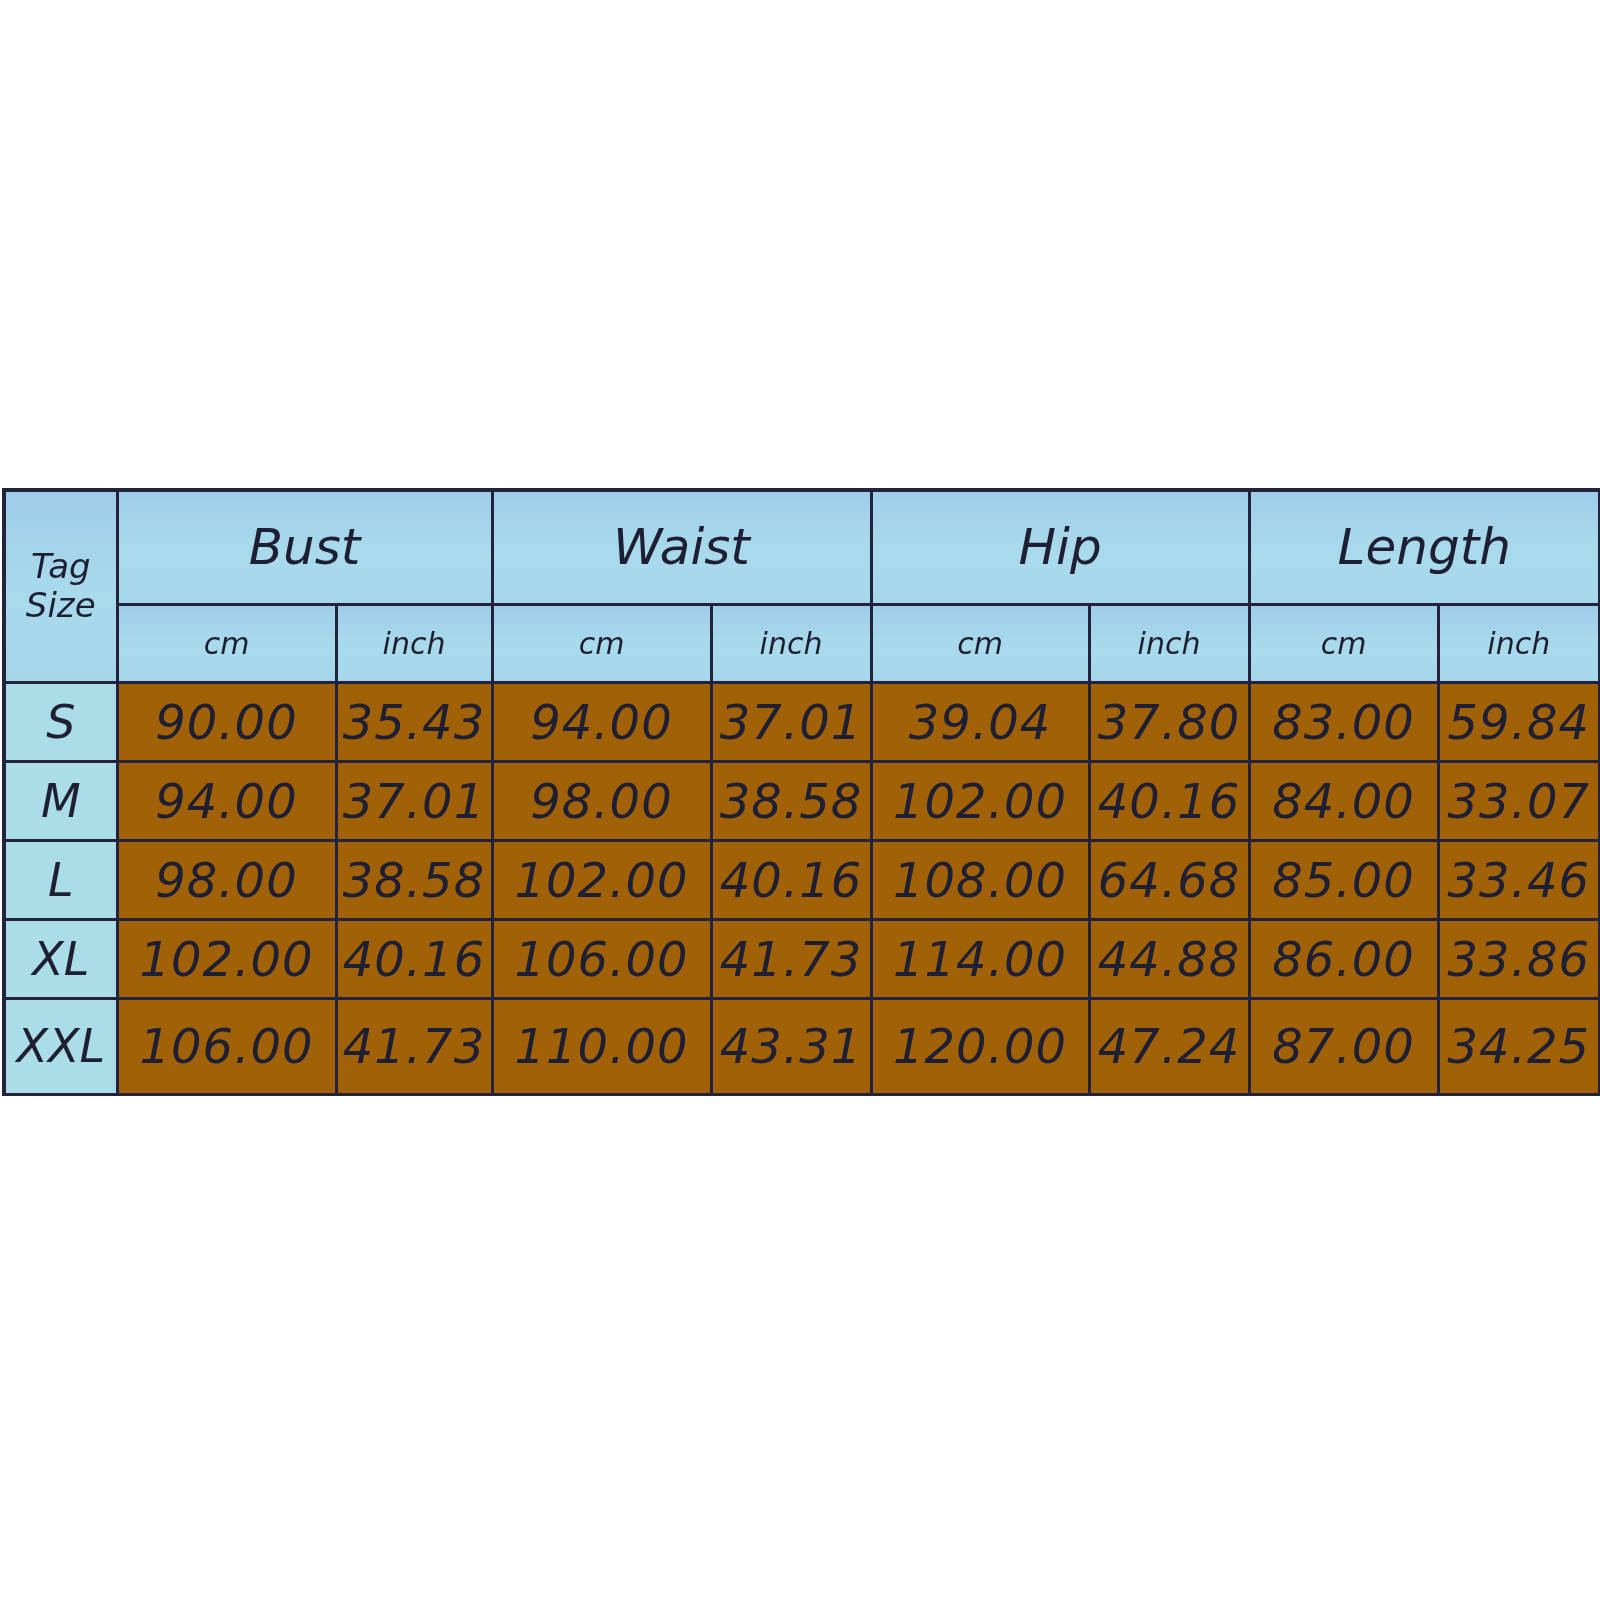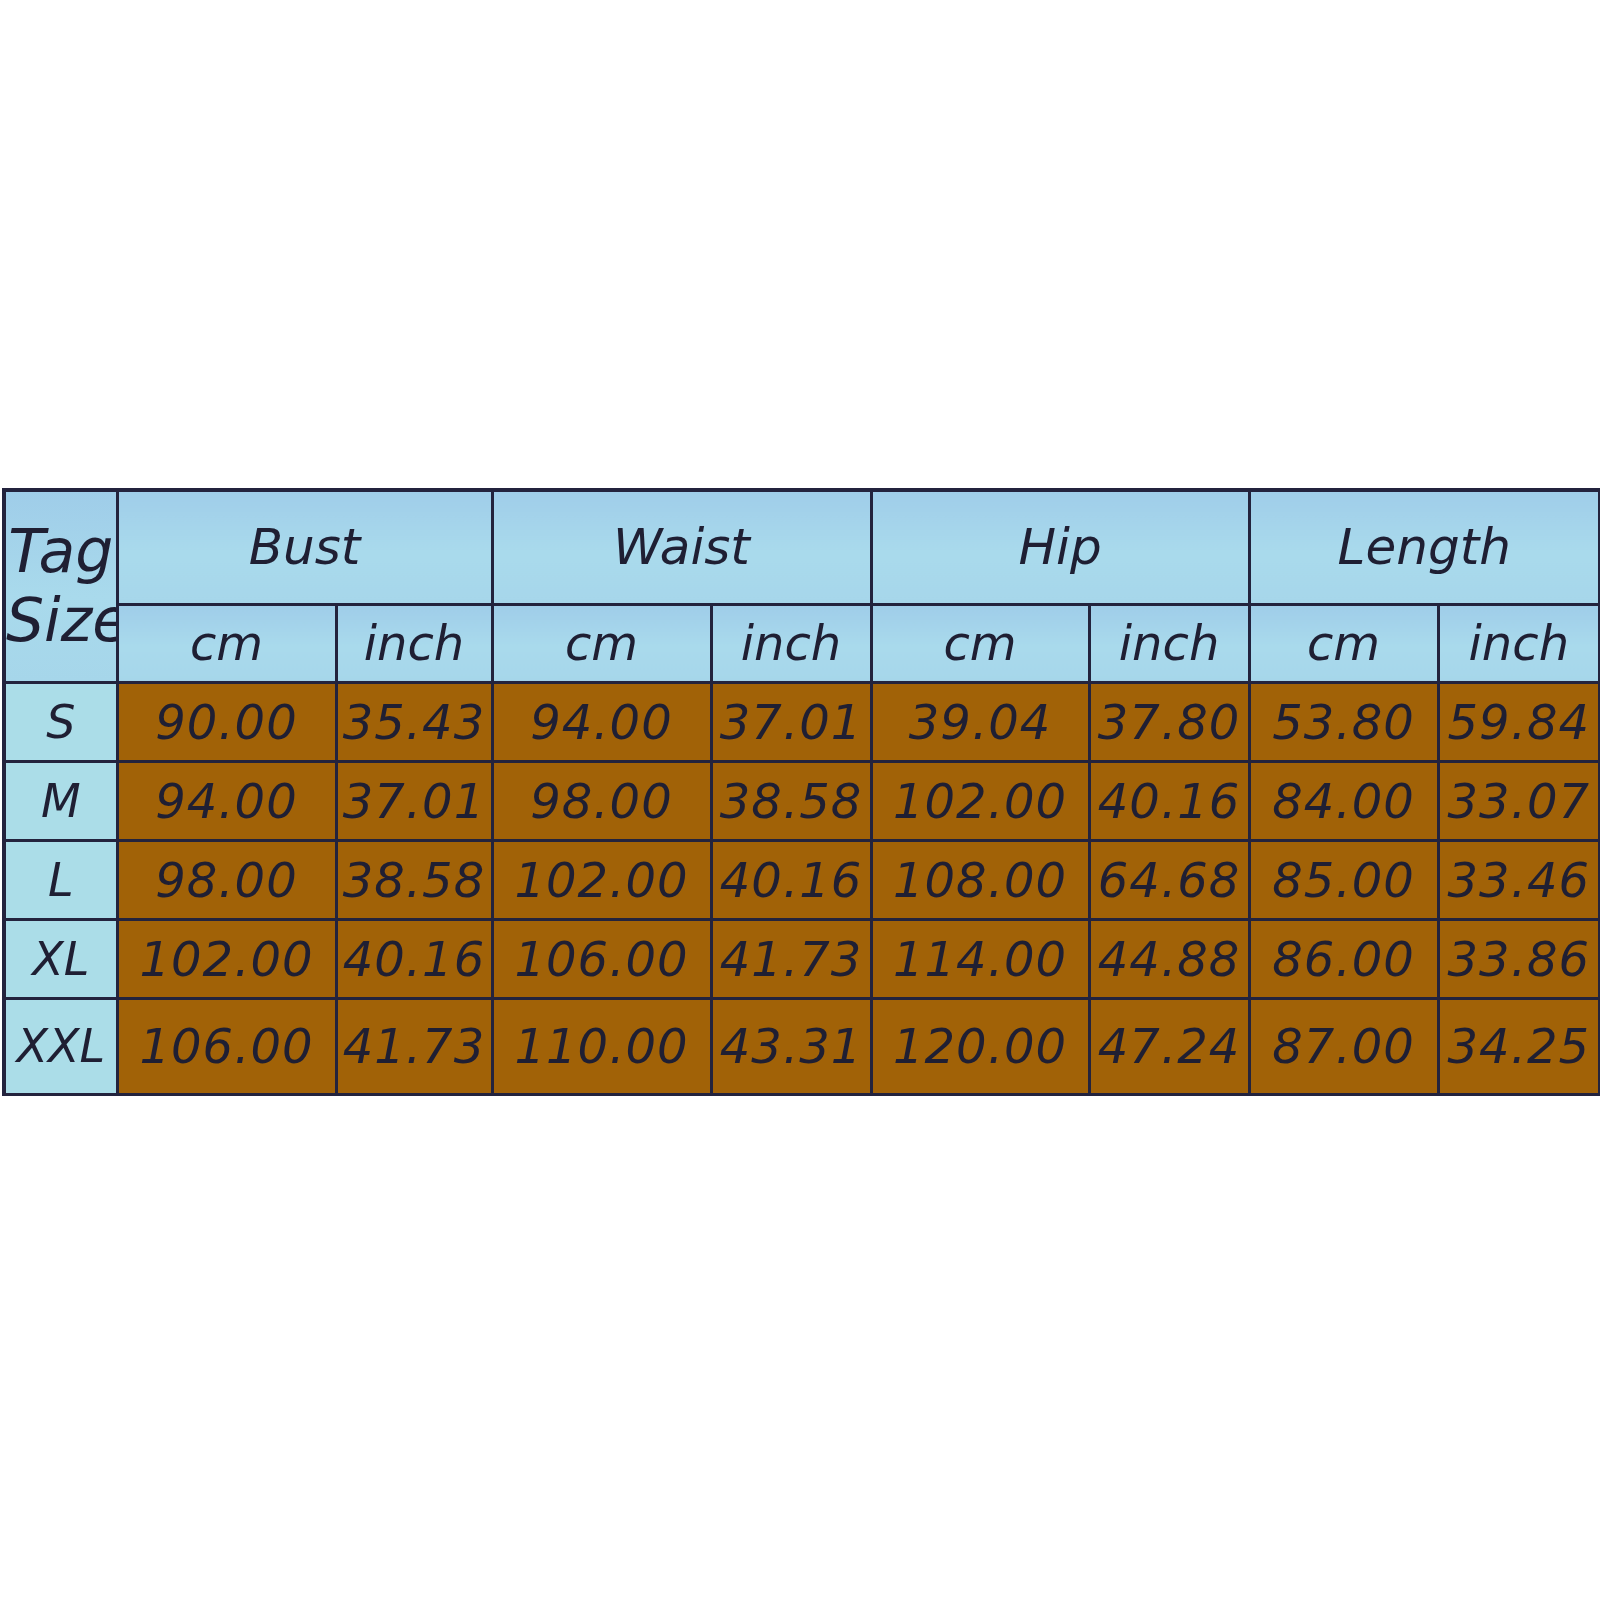--- a/index.html
+++ b/index.html
@@ -41,23 +41,23 @@
     padding: 0;
     overflow: hidden;
   }
   
   .size-table thead th {
     background: linear-gradient(180deg, #9fcde9 0%, #a9daec 55%, #a6d6ea 100%);
     font-weight: normal;
   }
   tr.group-row { height: 114px; }
   tr.unit-row  { height: 78px; }
-  th.corner { font-size: 60px; line-height: 1.15; }
+  th.corner { font-size: 34px; line-height: 1.15; }
   th.group  { font-size: 50px; margin-left: 14px; }
-  th.unit   { font-size: 48px; }
+  th.unit   { font-size: 30px; }
   
   tbody tr { height: 79px; }
   tbody tr:last-child { height: 96px; }
   tbody td.size-cell {
     background: #abdde8;
     font-size: 46px;
   }
   tbody td.value-cell {
     background: #a16207;
     font-size: 48px;
@@ -105,21 +105,21 @@
       </thead>
       <tbody>
           <tr>
             <td class="size-cell">S</td>
             <td class="value-cell">90.00</td>
             <td class="value-cell">35.43</td>
             <td class="value-cell">94.00</td>
             <td class="value-cell">37.01</td>
             <td class="value-cell">39.04</td>
             <td class="value-cell">37.80</td>
-            <td class="value-cell">53.80</td>
+            <td class="value-cell">83.00</td>
             <td class="value-cell">59.84</td>
           </tr>
           <tr>
             <td class="size-cell">M</td>
             <td class="value-cell">94.00</td>
             <td class="value-cell">37.01</td>
             <td class="value-cell">98.00</td>
             <td class="value-cell">38.58</td>
             <td class="value-cell">102.00</td>
             <td class="value-cell">40.16</td>

